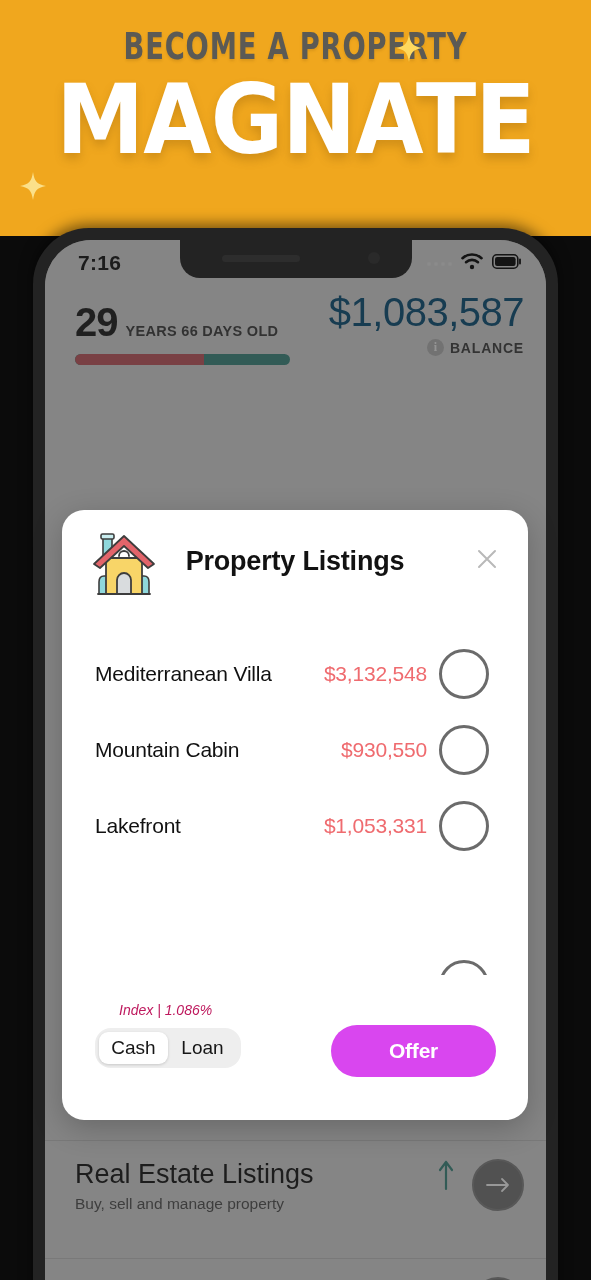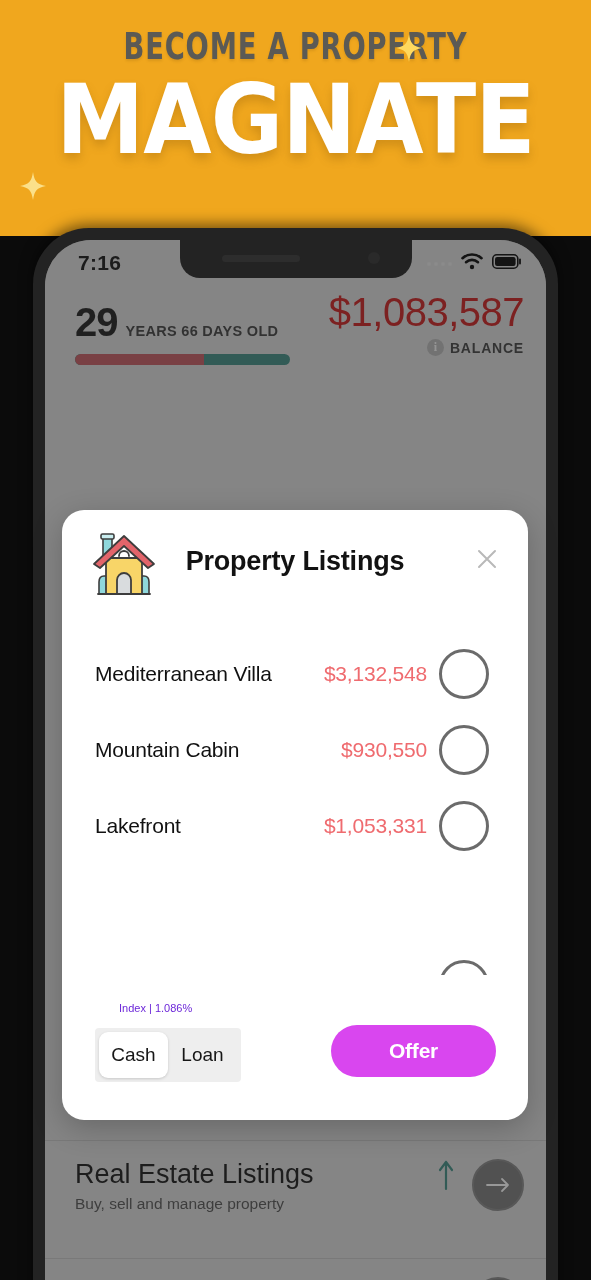--- a/index.html
+++ b/index.html
@@ -111,21 +111,21 @@
     margin-left:8px; letter-spacing:0.3px;
   }
   #age-bar {
     margin-top:9px; width:215px; height:11px; border-radius:6px;
     background:#3a8078; overflow:hidden;
   }
   #age-bar-fill { height:100%; width:60%; background:#b35159; border-radius:6px 0 0 6px; }
 
   #balance-block { position:absolute; right:22px; top:0; text-align:right; }
   #balance-amount {
-    font-size:40px; font-weight:500; color:#b91c1c; letter-spacing:-0.5px;
+    font-size:40px; font-weight:500; color:#0c4a6e; letter-spacing:-0.5px;
   }
   #balance-row {
     display:flex; align-items:center; justify-content:flex-end; gap:6px; margin-top:4px;
   }
   #balance-info {
     width:17px; height:17px; border-radius:50%; background:#a8a8a8;
     color:#e2e2e2; font-size:12px; font-weight:bold;
     display:flex; align-items:center; justify-content:center;
     font-family:"Liberation Serif", serif;
   }
@@ -195,26 +195,26 @@
   #listing-partial {
     position:absolute; left:377px; top:340px;
     width:50px; height:50px; border-radius:50%;
     border:3px solid #6b6b6b;
   }
 
   
   #modal-footer { position:absolute; left:0; bottom:0; width:466px; height:140px; }
   #index-label {
     position:absolute; left:57px; top:22px;
-    font-size:11px; color:#6d28d9;
+    font-size:14px; color:#be185d;font-style:italic;
   }
   #segment {
     position:absolute; left:33px; top:48px;
-    width:146px; height:54px;
-    background:#eeeeee; border-radius:4px;
+    width:146px; height:40px;
+    background:#eeeeee; border-radius:16px;
     display:flex; align-items:center; padding:4px;
   }
   .segment-opt {
     flex:1; height:100%;
     display:flex; align-items:center; justify-content:center;
     font-size:19px; color:#161616; border-radius:9px;
     cursor:pointer;
   }
   .segment-opt.active { background:#ffffff; box-shadow:0 1px 3px rgba(0,0,0,0.16); }
   #offer-btn {

